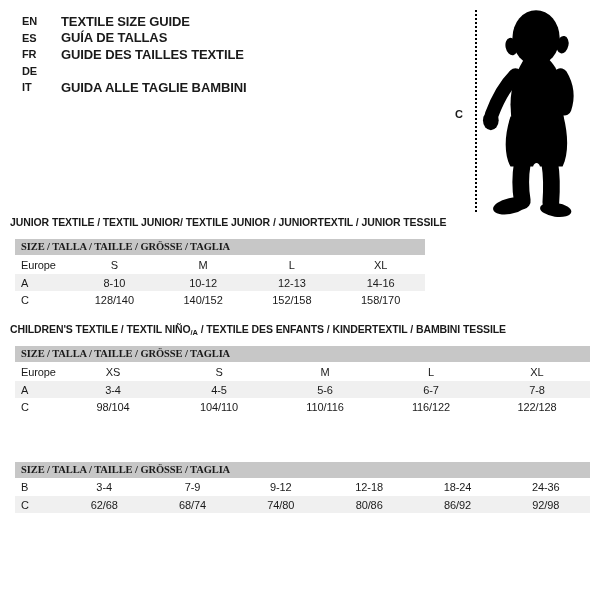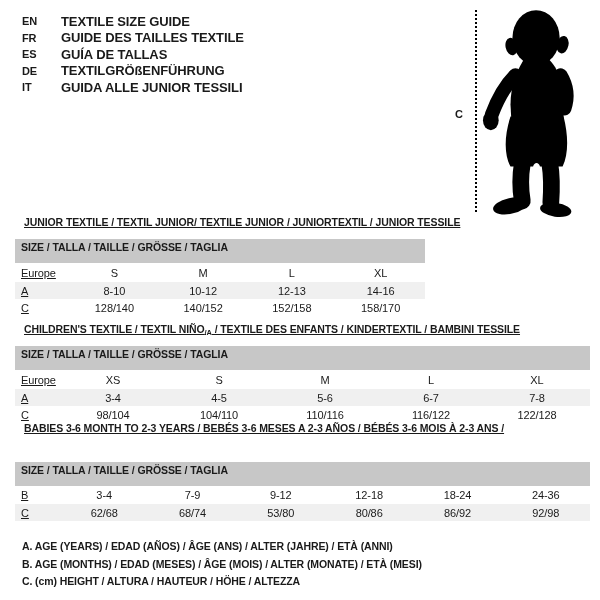--- a/index.html
+++ b/index.html
@@ -22,34 +22,34 @@
     border-left:2px dotted #000;
   }
   .figure-c-label {
     position:absolute; left:455px; top:108px;
     font-size:11px; font-weight:bold;
   }
   .baby-svg { position:absolute; left:480px; top:6px; }
 
   
   .section-heading {
-    position:absolute; left:24px; font-size:10.5px; font-weight:bold;
-    line-height:18px; width:560px;text-decoration:underline;
+    position:absolute; left:10px; font-size:10.5px; font-weight:bold;
+    line-height:18px; width:560px;
   }
   .sub { font-size:7.5px; vertical-align:-2px; }
 
   
   .size-table { position:absolute; left:15px; }
   .t-head {
-    background:#c7c7c7; height:24px; line-height:16px;
-    font-size:10.5px; font-weight:bold; padding-left:6px;
+    background:#c7c7c7; height:16px; line-height:16px;
+    font-size:10.5px; font-weight:bold; padding-left:6px;font-family:Liberation Serif, serif;
   }
   .t-row { display:flex; align-items:center; font-size:11px; }
   .t-row.shaded { background:#f0f0f0; }
-  .t-label { padding-left:6px;text-decoration:underline; }
+  .t-label { padding-left:6px; }
   .t-cell { flex:1; text-align:center; }
   .junior .t-label { width:55px; }
   .wide .t-label { width:45px; }
   .row-europe { height:19px; }
   .row-mid { height:17px; }
   .row-last { height:18px; }
 
   
   .notes { position:absolute; left:22px; top:538px; }
   .note-line { font-size:10.5px; font-weight:bold; line-height:17.5px; }
@@ -58,34 +58,33 @@
 <body>
 
 <div class="page">
 
   <div class="lang-block">
     <div class="lang-row">
       <span class="lang-code">EN</span>
       <span class="lang-label">TEXTILE SIZE GUIDE</span>
     </div>
     <div class="lang-row">
+      <span class="lang-code">ES</span>
+      <span class="lang-label">GUÍA DE TALLAS</span>
+    </div>
+    <div class="lang-row">
       <span class="lang-code">FR</span>
       <span class="lang-label">GUIDE DES TAILLES TEXTILE</span>
     </div>
     <div class="lang-row">
-      <span class="lang-code">ES</span>
-      <span class="lang-label">GUÍA DE TALLAS</span>
-    </div>
-    <div class="lang-row">
       <span class="lang-code">DE</span>
-      <span class="lang-label">TEXTILGRÖßENFÜHRUNG</span>
     </div>
     <div class="lang-row">
       <span class="lang-code">IT</span>
-      <span class="lang-label">GUIDA ALLE JUNIOR TESSILI</span>
+      <span class="lang-label">GUIDA ALLE TAGLIE BAMBINI</span>
     </div>
   </div>
 
   <div class="dotted-line"></div>
   <div class="figure-c-label">C</div>
   <svg class="baby-svg" width="118" height="212" viewBox="0 0 120 215" xmlns="http://www.w3.org/2000/svg">
     <g fill="#000000">
       <ellipse cx="57" cy="32" rx="24" ry="28"></ellipse>
       <ellipse cx="32" cy="41" rx="6" ry="9" transform="rotate(-12 32 41)"></ellipse>
       <ellipse cx="84" cy="39" rx="6" ry="9" transform="rotate(12 84 39)"></ellipse>
@@ -150,43 +149,37 @@
       <div class="t-label">C</div>
       <div class="t-cell">98/104</div>
       <div class="t-cell">104/110</div>
       <div class="t-cell">110/116</div>
       <div class="t-cell">116/122</div>
       <div class="t-cell">122/128</div>
     </div>
   </div>
 
   <div class="section-heading" style="top:419px">
-    <div>BABIES 3-6 MONTH TO 2-3 YEARS / BEBÉS 3-6 MESES A 2-3 AÑOS / BÉBÉS 3-6 MOIS À 2-3 ANS /</div>
   </div>
   <div class="size-table wide" style="top:462px; width:575px">
     <div class="t-head">SIZE / TALLA / TAILLE / GRÖSSE / TAGLIA</div>
     <div class="t-row row-last">
       <div class="t-label">B</div>
       <div class="t-cell">3-4</div>
       <div class="t-cell">7-9</div>
       <div class="t-cell">9-12</div>
       <div class="t-cell">12-18</div>
       <div class="t-cell">18-24</div>
       <div class="t-cell">24-36</div>
     </div>
     <div class="t-row row-mid shaded">
       <div class="t-label">C</div>
       <div class="t-cell">62/68</div>
       <div class="t-cell">68/74</div>
-      <div class="t-cell">53/80</div>
+      <div class="t-cell">74/80</div>
       <div class="t-cell">80/86</div>
       <div class="t-cell">86/92</div>
       <div class="t-cell">92/98</div>
     </div>
   </div>
 
-  <div class="notes">
-    <div class="note-line">A. AGE (YEARS) / EDAD (AÑOS) / ÂGE (ANS) / ALTER (JAHRE) / ETÀ (ANNI)</div>
-    <div class="note-line">B. AGE (MONTHS) / EDAD (MESES) / ÂGE (MOIS) / ALTER (MONATE) / ETÀ (MESI)</div>
-    <div class="note-line">C. (cm) HEIGHT / ALTURA / HAUTEUR / HÖHE / ALTEZZA</div>
-  </div>
 
 </div>
 
 </body></html>

